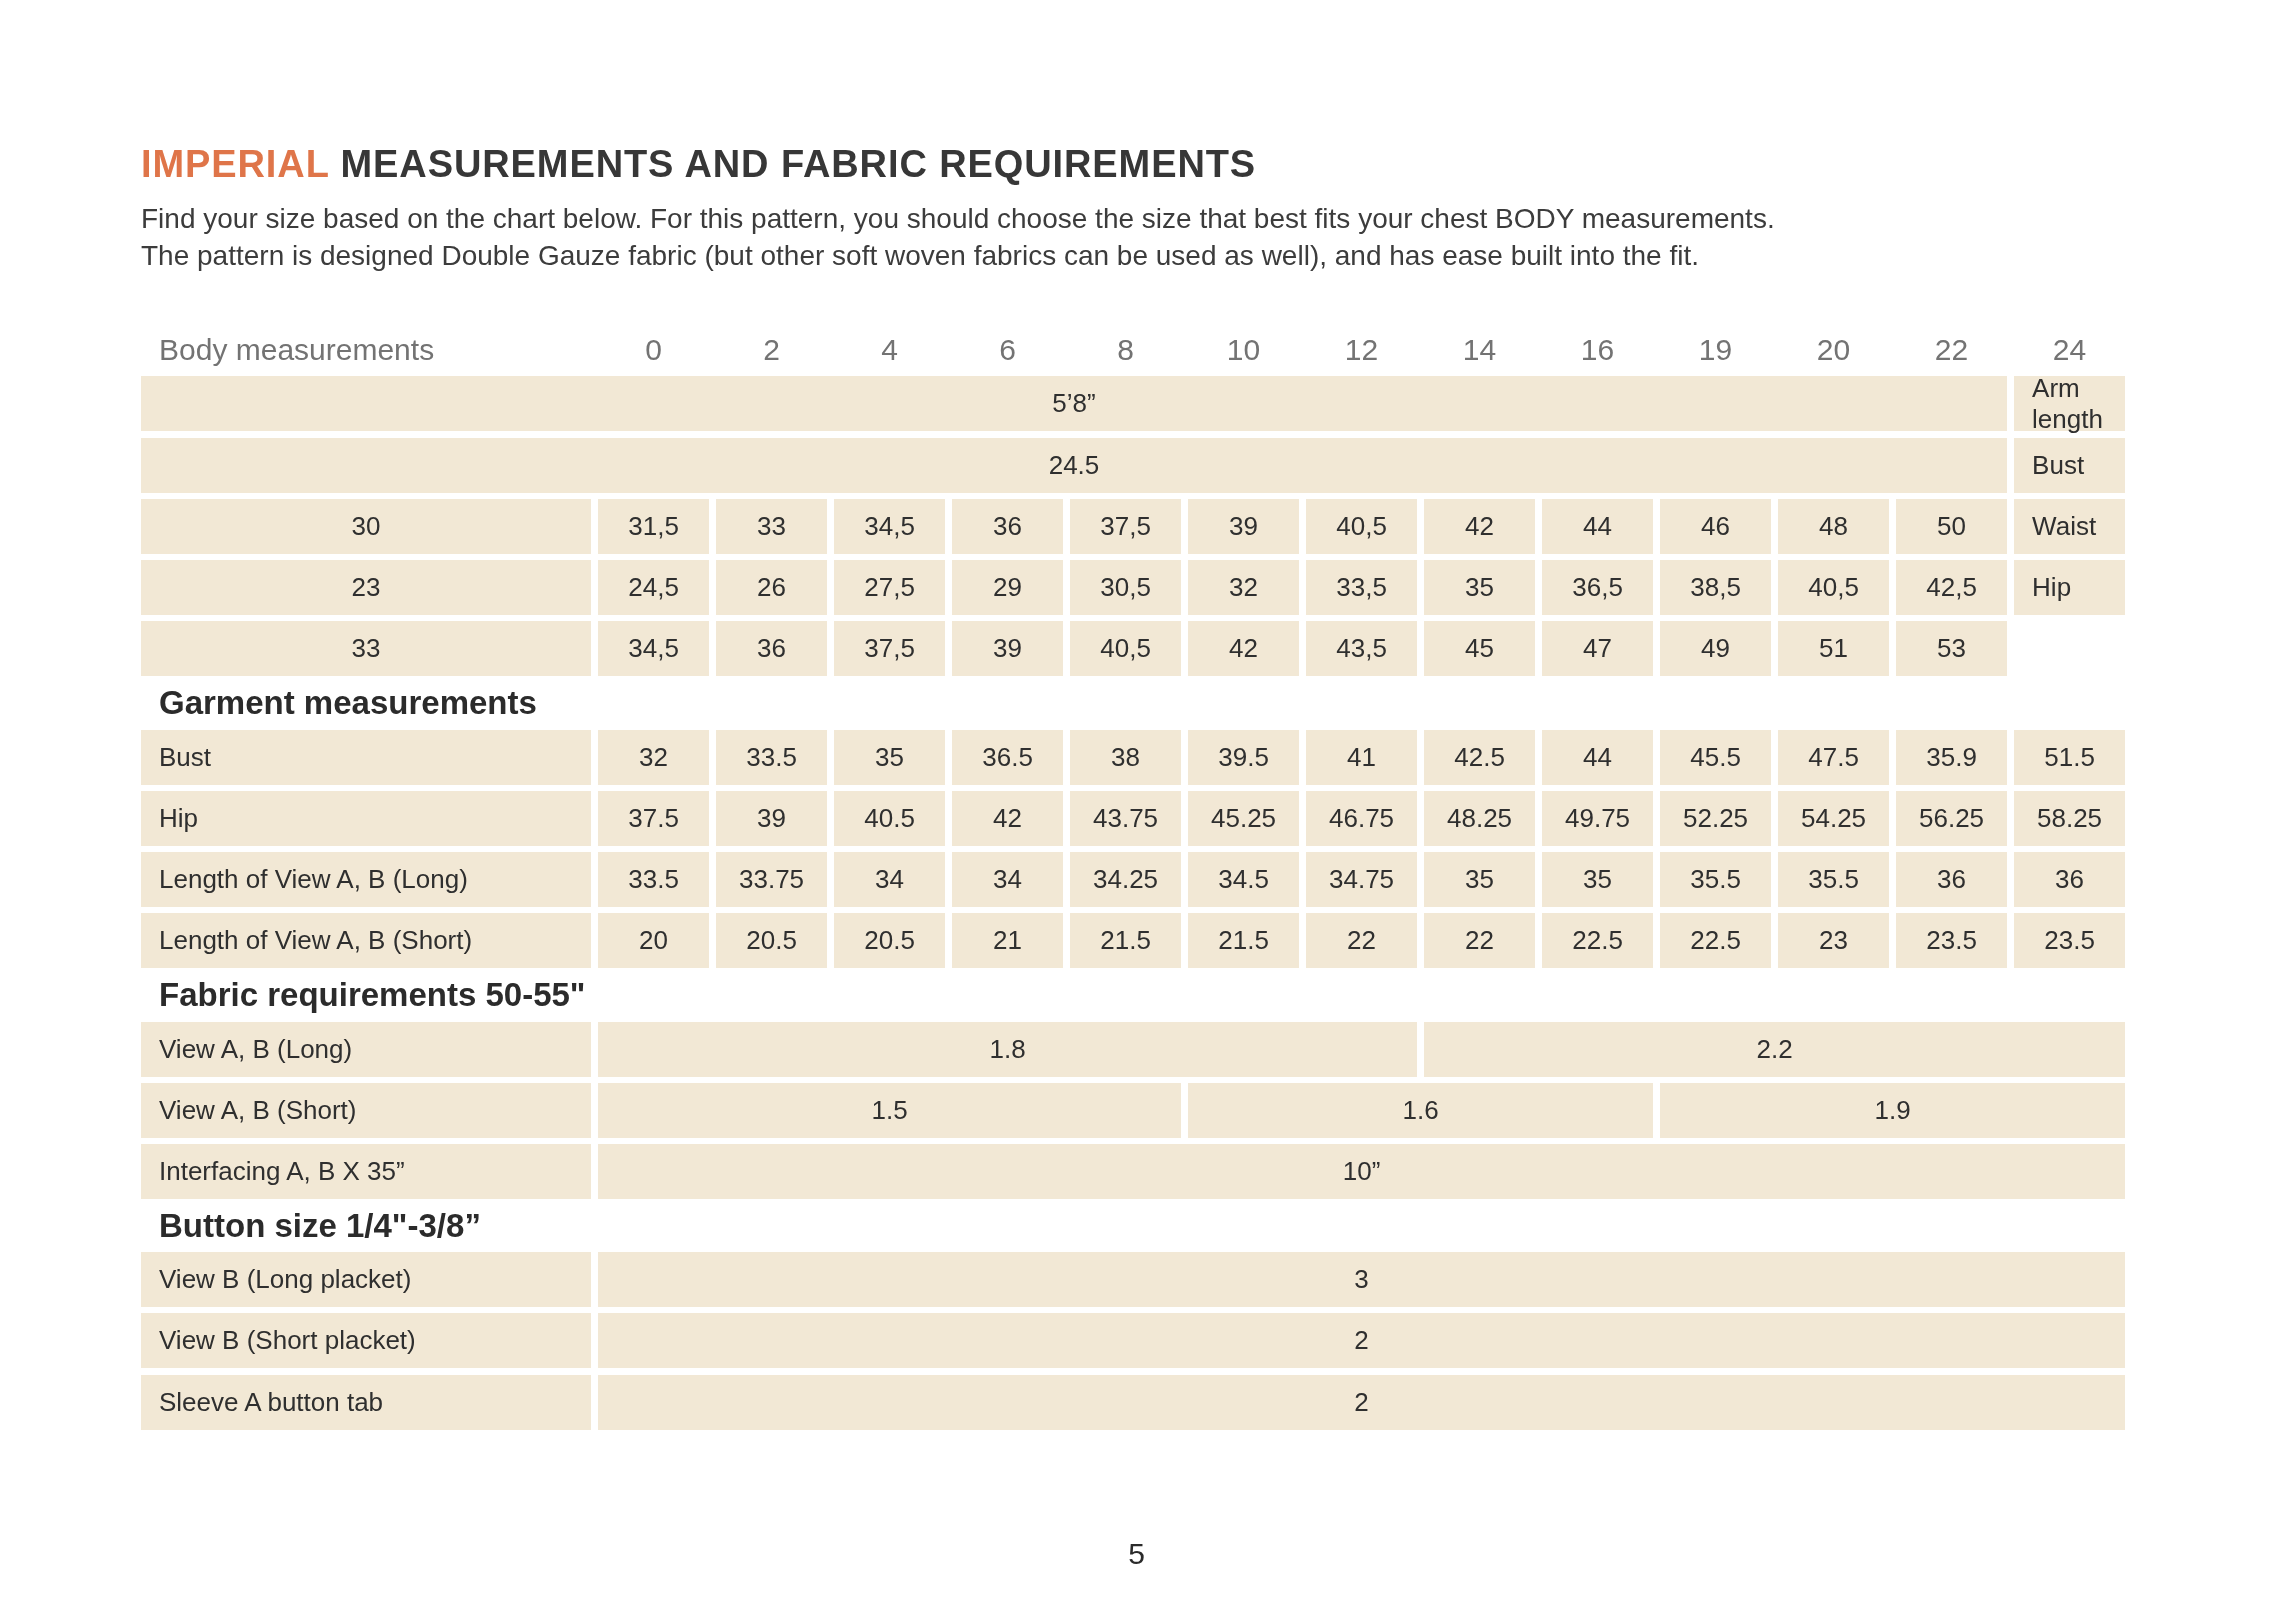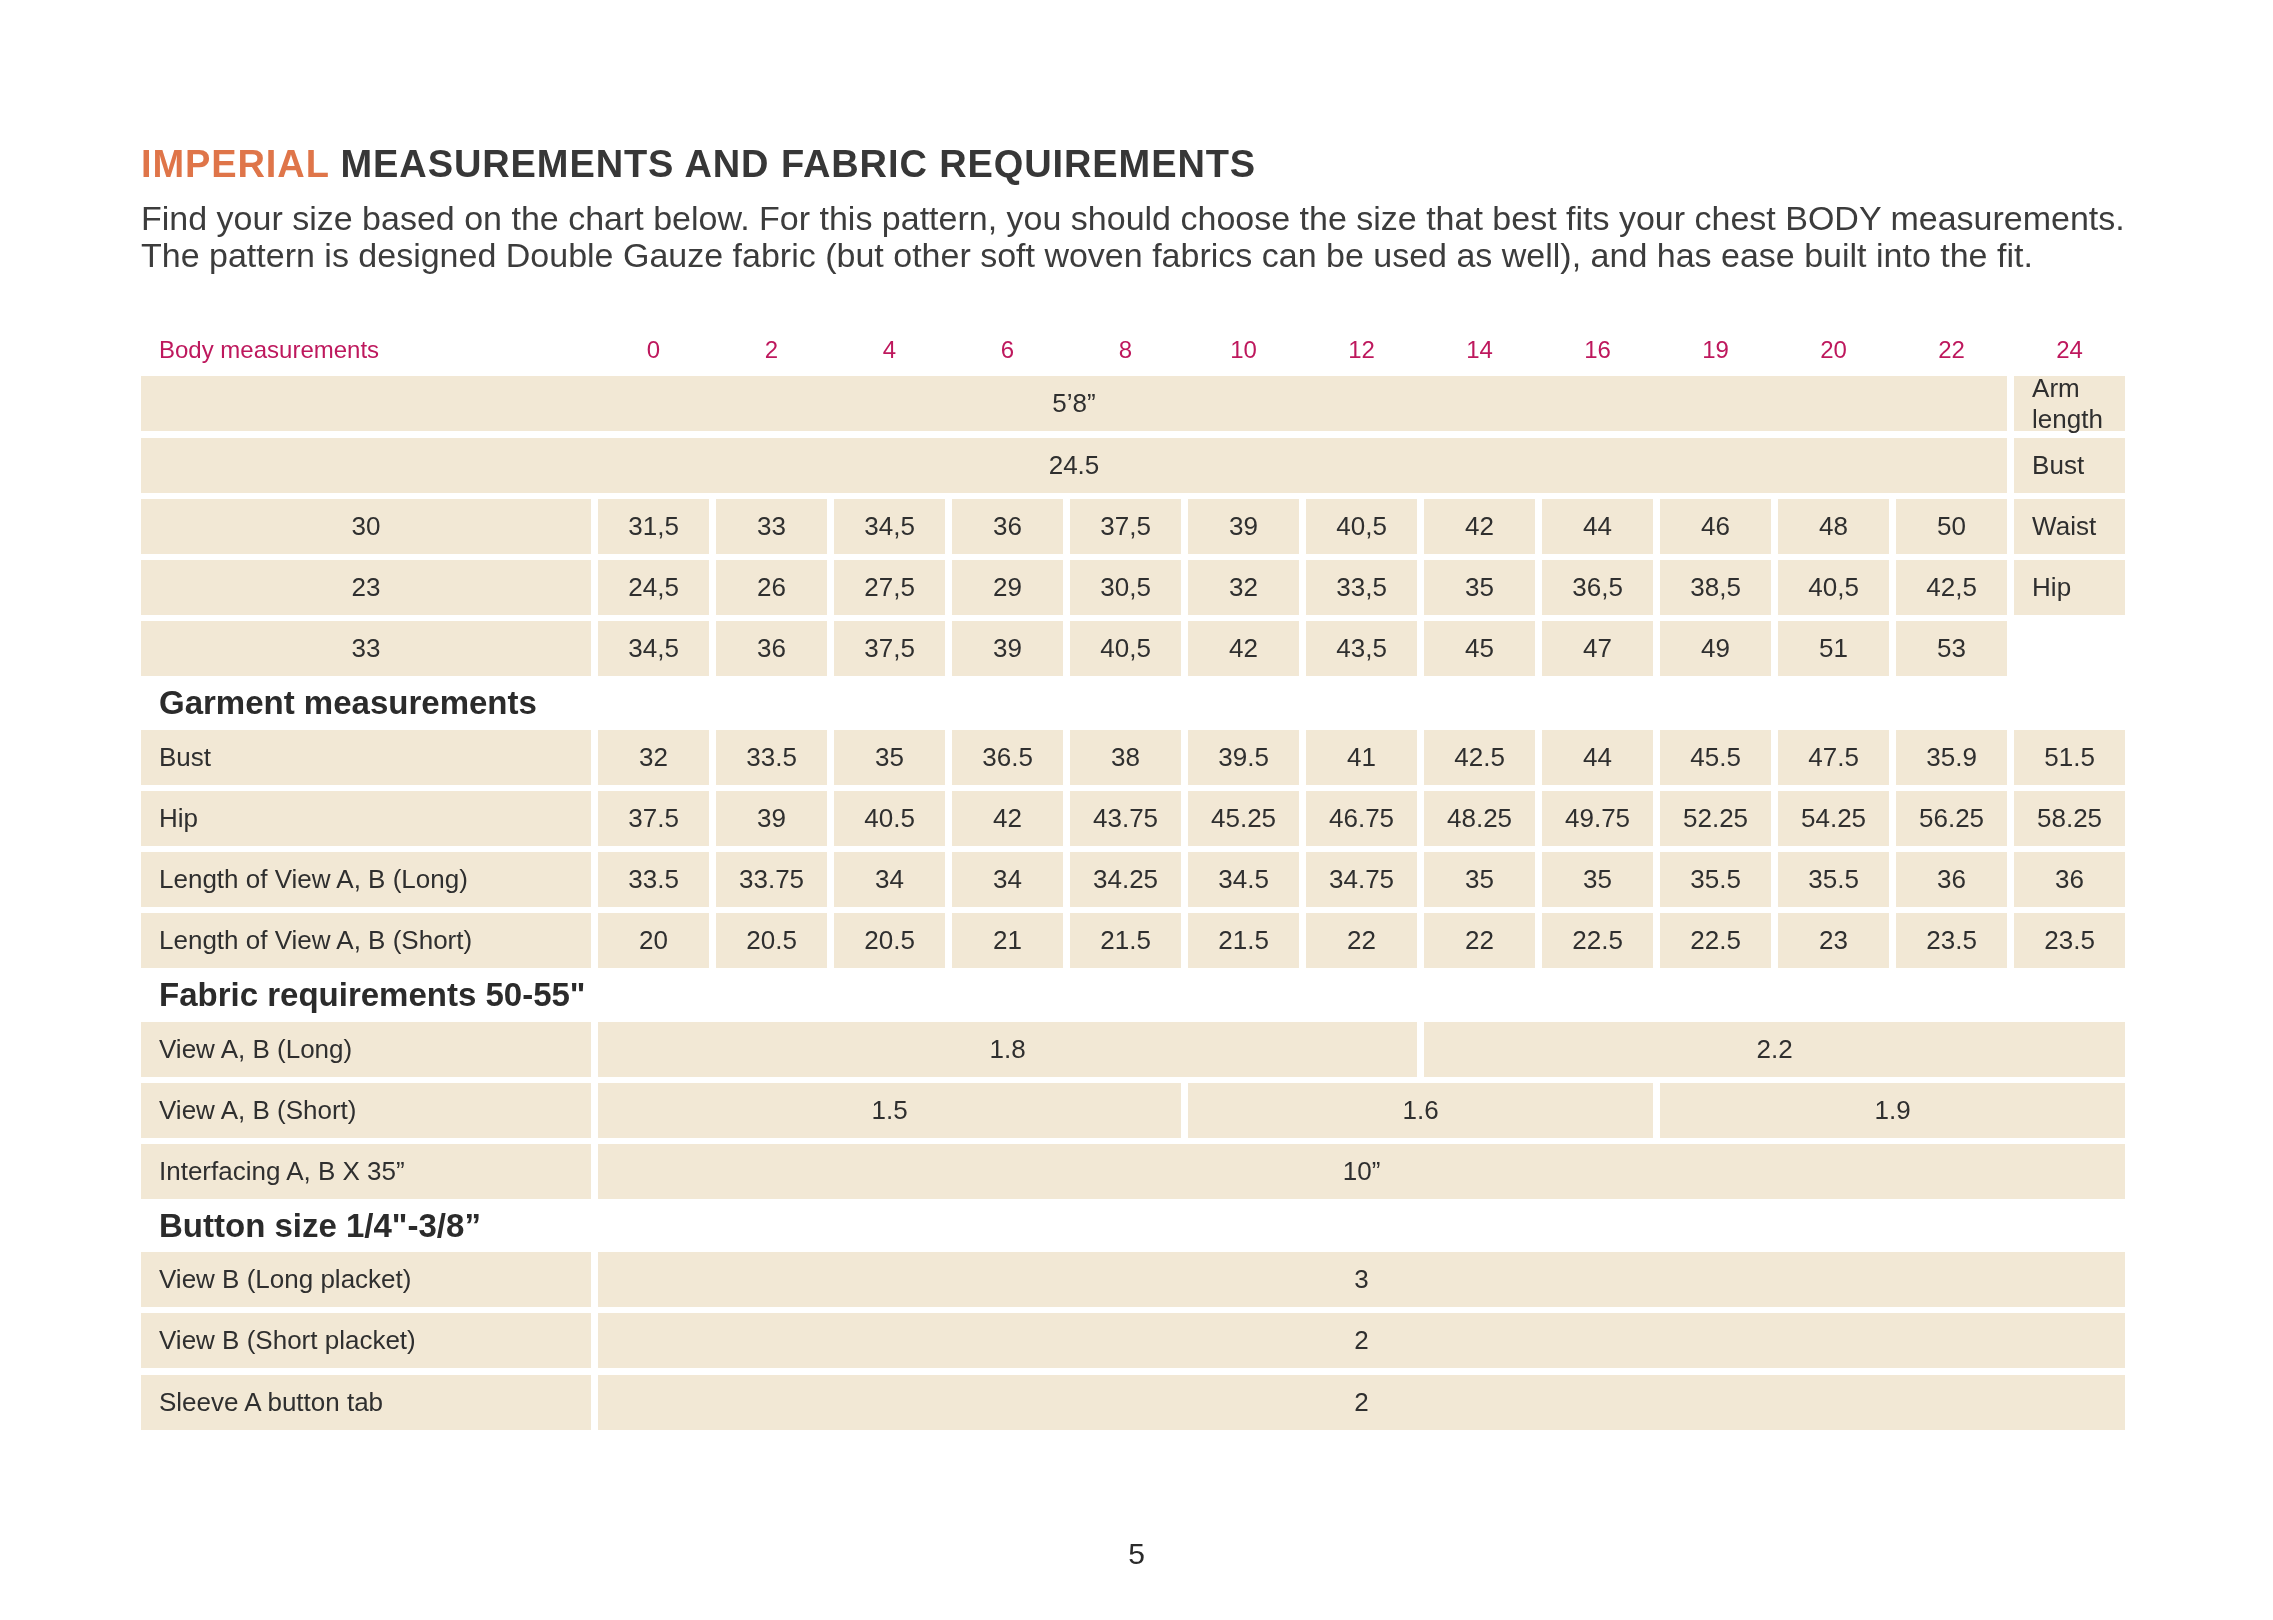--- a/index.html
+++ b/index.html
@@ -17,21 +17,21 @@
     font-size: 38px;
     font-weight: bold;
     letter-spacing: 0.9px;
     color: #373737;
     white-space: nowrap;
   }
   .title .accent { color: #df7549; }
 
   .intro {
     margin-top: 14.3px;
-    font-size: 34px;
+    font-size: 28px;
     line-height: 37px;
     color: #3c3c3c;
     white-space: nowrap;
   }
 
   .size-table {
     margin-top: 55px;
     width: 1984px;
     display: grid;
     grid-template-columns: 450px repeat(13, 1fr);
@@ -39,22 +39,22 @@
     row-gap: 6.2px;
     align-items: stretch;
   }
 
   .hdr {
     background: transparent;
     height: 41px;
     display: flex;
     align-items: center;
     justify-content: center;
-    font-size: 24px;
-    color: #be185d;
+    font-size: 30px;
+    color: #737373;
   }
   .hdr.first { justify-content: flex-start; padding-left: 18px; }
 
   .cell {
     background: #f2e8d5;
     height: 55px;
     display: flex;
     align-items: center;
     justify-content: center;
     font-size: 26px;

